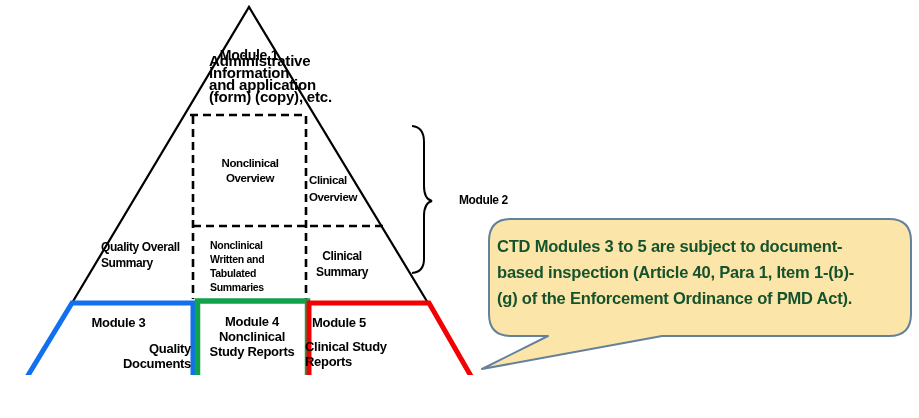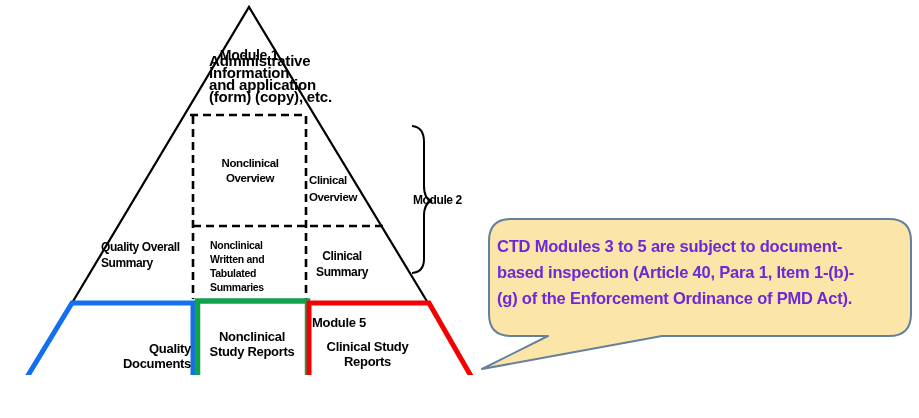--- a/index.html
+++ b/index.html
@@ -18,28 +18,28 @@
   .box-red{fill:#fff;stroke:#F50002;stroke-width:5;stroke-linejoin:miter;}
   .bubble{fill:#FBE5A9;stroke:#64819C;stroke-width:2;stroke-linejoin:round;}
   
   .t-module1-title{left:199px;top:47px;width:100px;text-align:center;font-size:14px;letter-spacing:-.3px;}
   .t-module1-desc{left:209px;top:55px;font-size:15px;line-height:12px;letter-spacing:-.2px;}
   .t-nonclin-ov{left:194px;top:156px;width:112px;text-align:center;font-size:11.5px;line-height:14.5px;letter-spacing:-.4px;}
   .t-clin-ov{left:309px;top:172px;font-size:11.5px;line-height:16.5px;letter-spacing:-.4px;}
   .t-qos{left:101px;top:240px;font-size:12px;line-height:15.5px;letter-spacing:-.4px;}
   .t-nonclin-wr{left:210px;top:238px;font-size:10.5px;line-height:14px;letter-spacing:-.3px;}
   .t-clin-sum{left:307px;top:249px;width:70px;text-align:center;font-size:12px;line-height:15.5px;letter-spacing:-.4px;}
-  .t-module2{left:413px;top:193px;font-size:12px;letter-spacing:-.4px;}
+  .t-module2{left:459px;top:193px;font-size:12px;letter-spacing:-.4px;}
   .t-m3-title{left:41px;top:315px;width:155px;text-align:center;font-size:13px;letter-spacing:-.3px;}
   .t-m3-body{left:31px;top:341px;width:160px;text-align:right;font-size:13px;line-height:15px;letter-spacing:-.3px;}
   .t-m4-title{left:197px;top:314px;width:110px;text-align:center;font-size:13px;letter-spacing:-.3px;}
   .t-m4-body{left:197px;top:329px;width:110px;text-align:center;font-size:13px;line-height:15px;letter-spacing:-.3px;}
   .t-m5-title{left:312px;top:315px;width:100px;font-size:13px;letter-spacing:-.3px;}
-  .t-m5-body{left:305px;top:339px;width:125px;text-align:center;font-size:13px;line-height:15px;letter-spacing:-.3px;}
-  .t-callout{left:497px;top:233px;width:414px;font-size:16.5px;line-height:26px;color:#6d28d9;letter-spacing:-.2px;}
+  .t-m5-body{left:305px;top:339px;width:125px;font-size:13px;line-height:15px;letter-spacing:-.3px;}
+  .t-callout{left:497px;top:233px;width:414px;font-size:16.5px;line-height:26px;color:#14532d;letter-spacing:-.2px;}
 </style>
 </head>
 <body>
 
 <div class="canvas">
 
   <svg width="919" height="418" viewBox="0 0 919 418">
 
     <path class="outline" d="M 72 303 L 249 7 L 428 303"></path>
 
@@ -70,23 +70,25 @@
   <div class="lbl t-qos">Quality Overall
 Summary</div>
   <div class="lbl t-nonclin-wr">Nonclinical
 Written and
 Tabulated
 Summaries</div>
   <div class="lbl t-clin-sum">Clinical
 Summary</div>
   <div class="lbl t-module2">Module 2</div>
 
+  <div class="lbl t-m3-title">Module 3</div>
   <div class="lbl t-m3-body">Quality
 Documents</div>
 
+  <div class="lbl t-m4-title">Module 4</div>
   <div class="lbl t-m4-body">Nonclinical
 Study Reports</div>
 
   <div class="lbl t-m5-title">Module 5</div>
   <div class="lbl t-m5-body">Clinical Study
 Reports</div>
 
   <div class="lbl t-callout">CTD Modules 3 to 5 are subject to document-
 based inspection (Article 40, Para 1, Item 1-(b)-
 (g) of the Enforcement Ordinance of PMD Act).</div>

